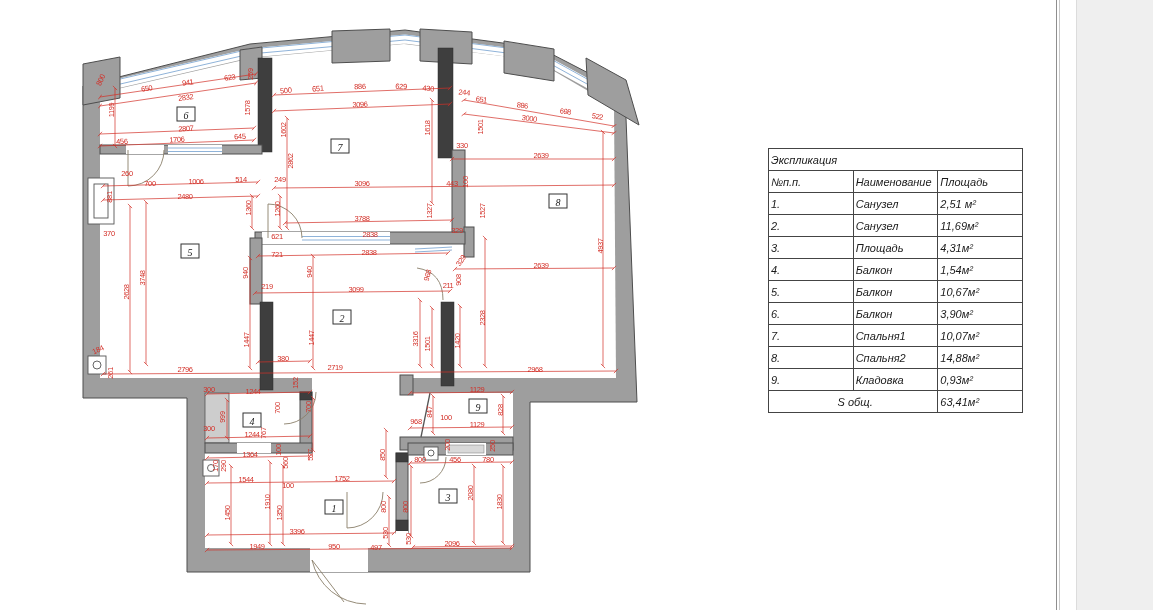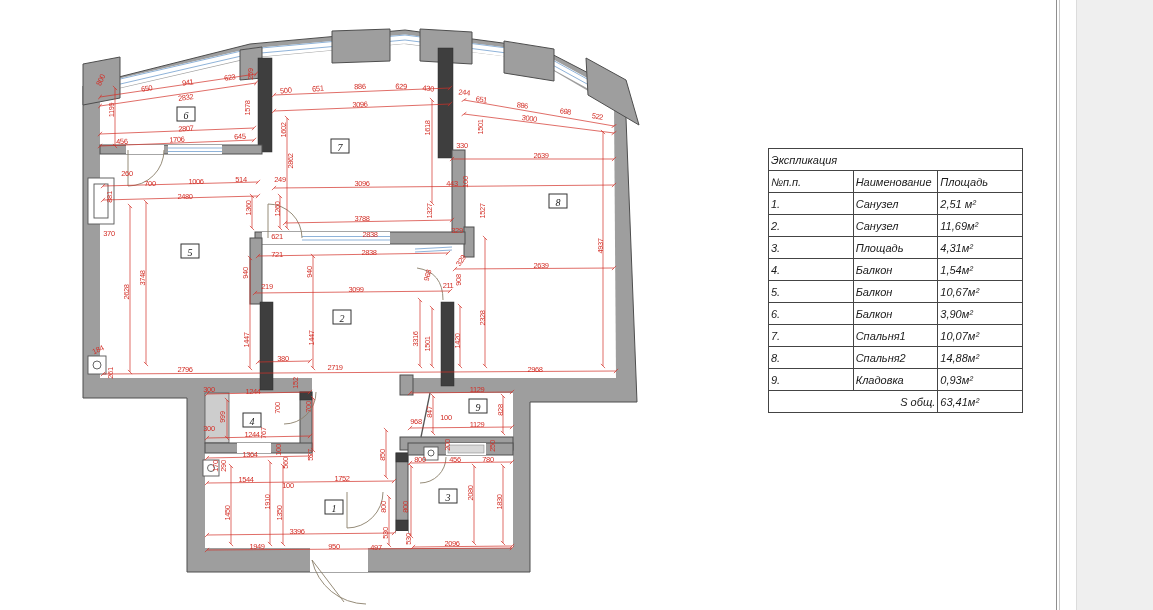--- a/index.html
+++ b/index.html
@@ -20,21 +20,21 @@
   .rbox{fill:#fff;stroke:#333;stroke-width:1;}
   .rnum{font:italic 10px "Liberation Serif",serif;fill:#222;text-anchor:middle;}
   
   #expl{position:absolute;left:768px;top:148px;width:255px;border-collapse:collapse;
         font:italic 11px "Liberation Sans",sans-serif;color:#1a1a1a;table-layout:fixed;}
   #expl td{border:1px solid #444;height:21px;padding:0 2px;overflow:hidden;}
   #expl .c1{width:73px;}
   #expl .c2{width:130px;}
   #expl .c3{width:48px;}
   #expl .title-cell{font-style:italic;}
-  #expl .foot-label{text-align:right;padding-left:6px;margin-top:16px;}
+  #expl .foot-label{text-align:center;padding-left:6px;margin-top:16px;}
   
   .divider-a{position:absolute;left:1056px;top:0;width:1px;height:610px;background:#8f8f8f;}
   .divider-b{position:absolute;left:1059px;top:0;width:1px;height:610px;background:#c9c9c9;}
   .right-panel{position:absolute;left:1076px;top:0;width:77px;height:610px;
                background:#efefef;border-left:1px solid #dcdcdc;}
 </style>
 </head>
 <body>
 
 <div id="screen">

